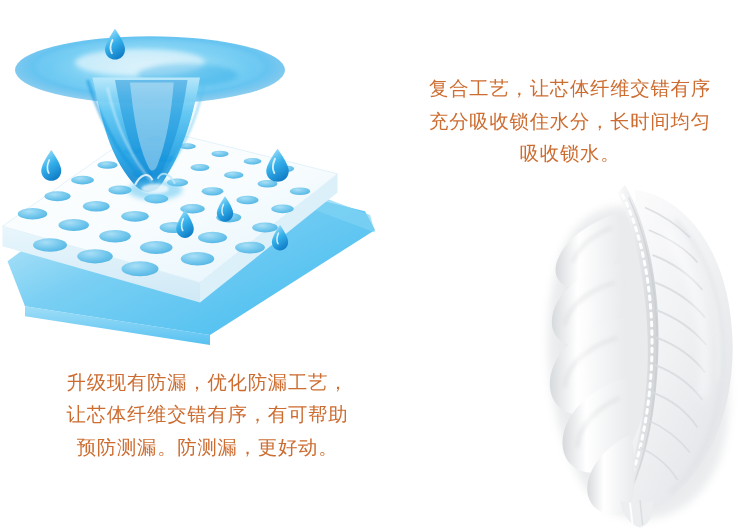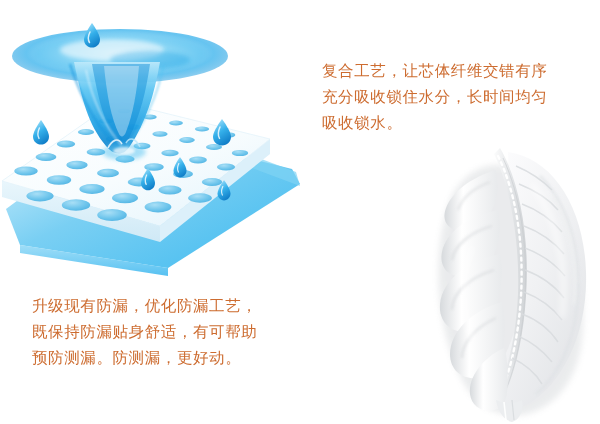--- a/index.html
+++ b/index.html
@@ -24,20 +24,21 @@
   
   .copy-block {
     position: absolute;
     color: #cd6c30;
     font-size: 15.5px;
     line-height: 26px;
     letter-spacing: 0.6px;
     font-weight: 500;
     white-space: pre-line;
     text-rendering: geometricPrecision;
+    text-align: center;
   }
   #absorb-copy {
     left: 322px;
     top: 58px;
     width: 268px;
   }
   #leak-copy {
     left: 32px;
     top: 293px;
     width: 268px;
@@ -221,21 +222,21 @@
         <path d="M222.8 182.5 C221.3 185.8 221.3 189 222.4 191" fill="none" stroke="#ffffff" stroke-width="1.2" opacity="0.8" stroke-linecap="round"></path>
       </g>
     </svg>
   </div>
 
   <div class="copy-block" id="absorb-copy">复合工艺，让芯体纤维交错有序
 充分吸收锁住水分，长时间均匀
 吸收锁水。</div>
 
   <div class="copy-block" id="leak-copy">升级现有防漏，优化防漏工艺，
-既保持防漏贴身舒适，有可帮助
+让芯体纤维交错有序，有可帮助
 预防测漏。防测漏，更好动。</div>
 
   <div id="cuff-illustration">
     <svg viewBox="0 0 188 288" width="188" height="288" xmlns="http://www.w3.org/2000/svg">
       <defs>
         <linearGradient id="cuffBody" x1="0" y1="0" x2="1" y2="0.3">
           <stop offset="0%" stop-color="#f8f9fa"></stop>
           <stop offset="40%" stop-color="#eceef0"></stop>
           <stop offset="75%" stop-color="#dfe2e5"></stop>
           <stop offset="100%" stop-color="#f6f7f8"></stop>

